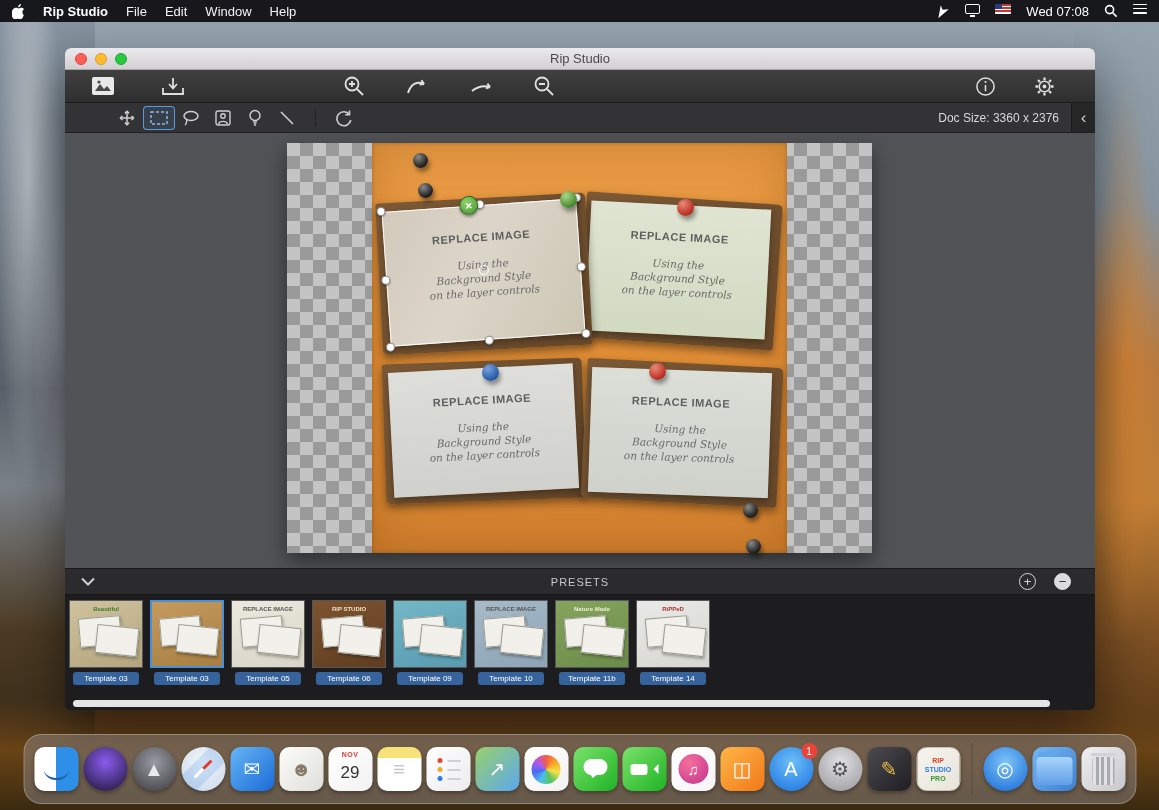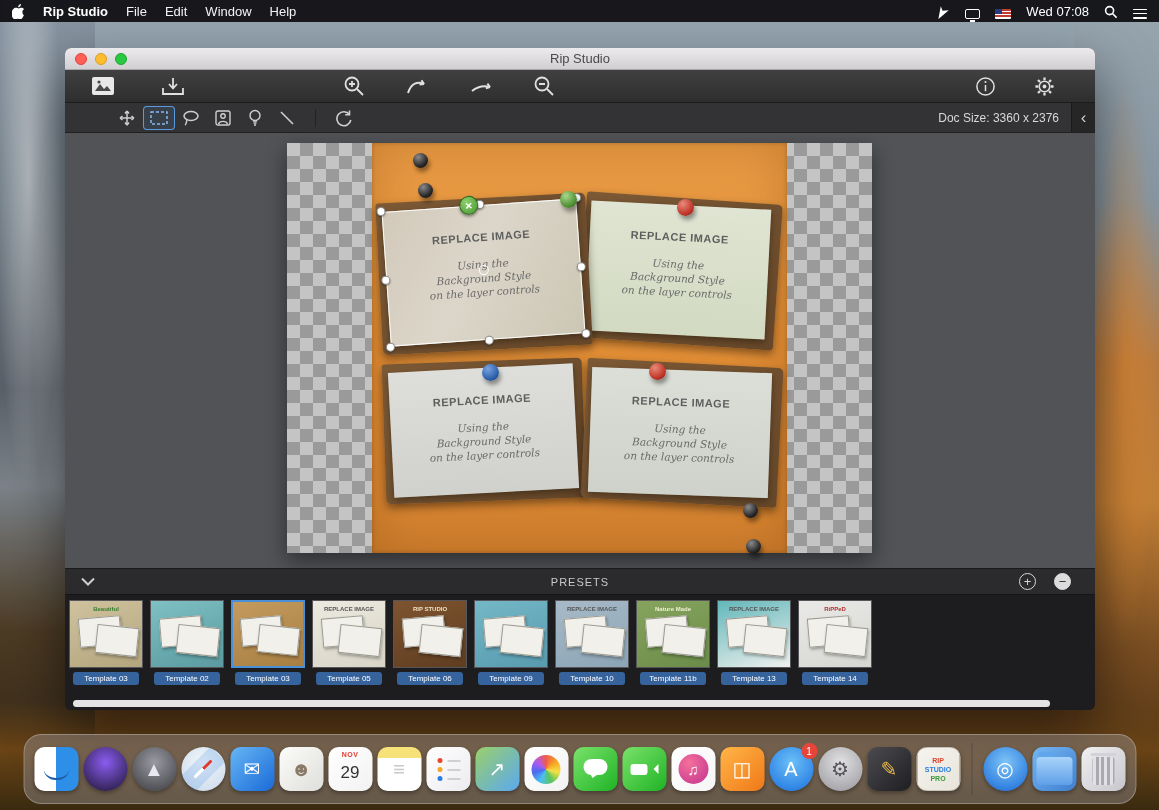--- a/index.html
+++ b/index.html
@@ -21,21 +21,21 @@
       linear-gradient(180deg,#98a6b0 0%,#8795a0 25%,#b97a3e 45%,#c27f36 62%,#7a4e22 80%,#40290f 100%); }
   .wp-bottom { position:absolute; left:0; bottom:0; width:100%; height:110px;
     background:linear-gradient(180deg, rgba(150,90,30,0) 0%, #6a4416 45%, #3a2a10 100%); }
 
   
   .menubar { position:absolute; top:0; left:0; width:100%; height:22px;
     background:rgba(18,18,22,.96); color:#fff; display:flex; align-items:center;
     font-size:13px; z-index:50; padding:0 12px; gap:18px; }
   .mb-app { font-weight:bold; }
   .mb-item { opacity:.95; }
-  .mb-right { margin-left:auto; display:flex; align-items:flex-end; gap:15px; }
+  .mb-right { margin-left:auto; display:flex; align-items:flex-start; gap:15px; }
   .mb-flag { width:16px; height:10px; border-radius:1px; position:relative;
     background:repeating-linear-gradient(180deg,#c23b33 0 1.6px,#fff 1.6px 3.2px); overflow:hidden;}
   .mb-flag::after{ content:""; position:absolute; left:0; top:0; width:7px; height:5px; background:#2a3a7a;}
   .mb-bars{ width:14px; height:10px; display:flex; flex-direction:column; justify-content:space-between;}
   .mb-bars i{ height:1.6px; background:#fff; border-radius:1px;}
   .mb-display{ width:15px; height:10px; border:1.4px solid #fff; border-radius:2px; position:relative;}
   .mb-display::after{content:""; position:absolute; left:4px; bottom:-4px; width:5px; height:2px; background:#fff;}
 
   
   .window { position:absolute; left:65px; top:48px; width:1030px; height:662px;
@@ -436,27 +436,20 @@
   <div class="strip">
       <div class="tcell">
         <div class="thumb" style="background: linear-gradient(160deg, rgb(207, 194, 158), rgb(179, 165, 125));">
           <div class="tcap" style="color: rgb(58, 125, 46);">Beautiful</div>
           <div class="mini-note"></div>
           <div class="mini-note mn2"></div>
         </div>
         <div class="tlabel">Template 03</div>
       </div>
       <div class="tcell">
-        <div class="thumb" style="background: linear-gradient(160deg, rgb(126, 192, 196), rgb(90, 154, 160));">
-          <div class="mini-note"></div>
-          <div class="mini-note mn2"></div>
-        </div>
-        <div class="tlabel">Template 02</div>
-      </div>
-      <div class="tcell">
         <div class="thumb sel" style="background: linear-gradient(160deg, rgb(196, 154, 95), rgb(168, 127, 67));">
           <div class="mini-note"></div>
           <div class="mini-note mn2"></div>
         </div>
         <div class="tlabel">Template 03</div>
       </div>
       <div class="tcell">
         <div class="thumb" style="background: linear-gradient(160deg, rgb(236, 234, 223), rgb(216, 212, 198));">
           <div class="tcap" style="color: rgb(85, 85, 85);">REPLACE IMAGE</div>
           <div class="mini-note"></div>
@@ -487,28 +480,20 @@
         </div>
         <div class="tlabel">Template 10</div>
       </div>
       <div class="tcell">
         <div class="thumb" style="background: linear-gradient(160deg, rgb(134, 164, 94), rgb(107, 140, 73));">
           <div class="tcap" style="color: rgb(240, 240, 208);">Nature Made</div>
           <div class="mini-note"></div>
           <div class="mini-note mn2"></div>
         </div>
         <div class="tlabel">Template 11b</div>
-      </div>
-      <div class="tcell">
-        <div class="thumb" style="background: linear-gradient(160deg, rgb(98, 183, 186), rgb(238, 240, 238));">
-          <div class="tcap" style="color: rgb(85, 85, 85);">REPLACE IMAGE</div>
-          <div class="mini-note"></div>
-          <div class="mini-note mn2"></div>
-        </div>
-        <div class="tlabel">Template 13</div>
       </div>
       <div class="tcell">
         <div class="thumb" style="background: linear-gradient(160deg, rgb(233, 233, 231), rgb(214, 214, 210));">
           <div class="tcap" style="color: rgb(176, 48, 48);">RiPPeD</div>
           <div class="mini-note"></div>
           <div class="mini-note mn2"></div>
         </div>
         <div class="tlabel">Template 14</div>
       </div>
     </div>

